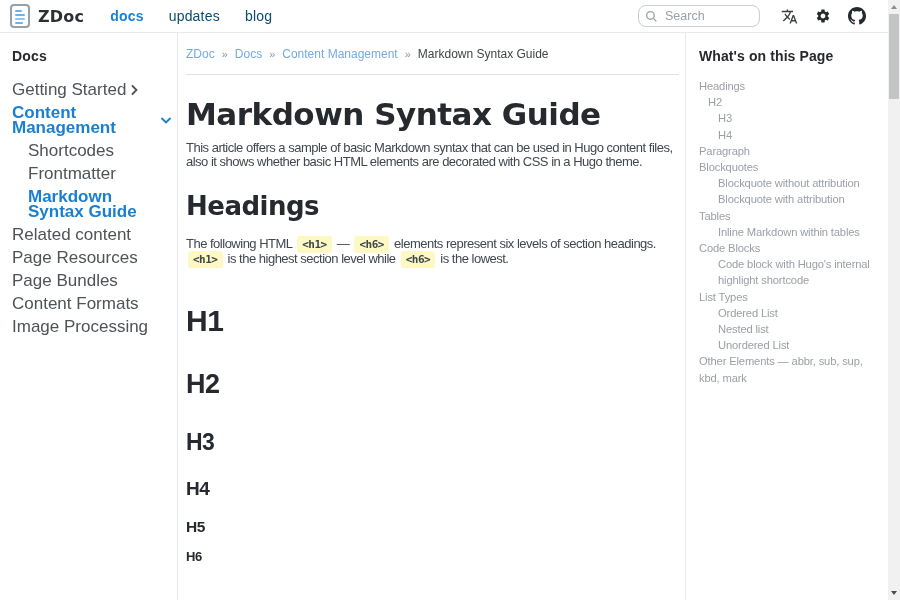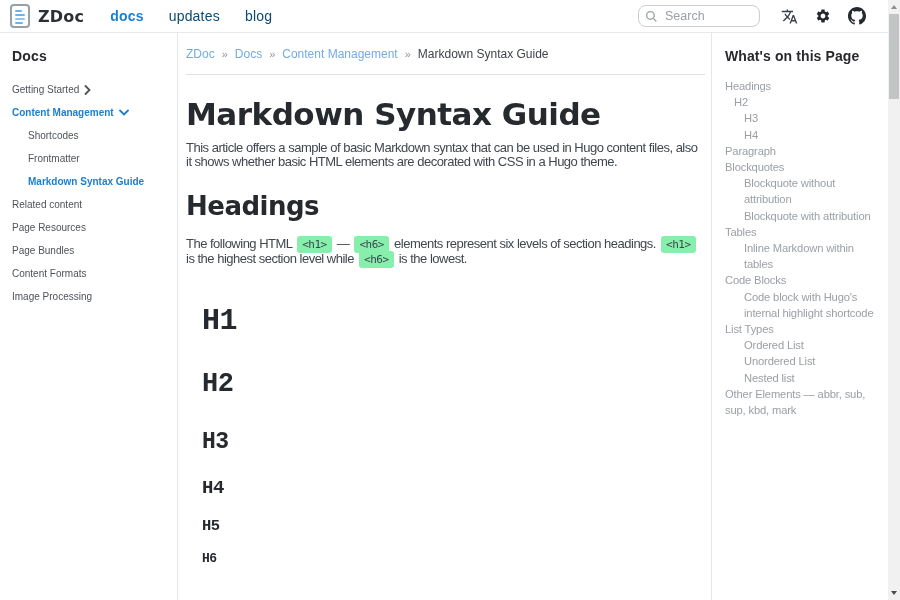--- a/index.html
+++ b/index.html
@@ -35,21 +35,21 @@
 
   
   .page { display:flex; height:567px; }
 
   
   .sidebar { width:178px; border-right:1px solid #e5e8ea; padding:15px 6px 0 12px; flex:none; }
   .sidebar-title { font-size:14px; font-weight:bold; color:#27292d; letter-spacing:.2px; }
   .sidebar-list { margin-top:14px; }
   .sb-item {
     display:flex; align-items:center; gap:5px; cursor:pointer;
-    font-size:10px; line-height:15px; color:#4e5358; padding:4px 0;
+    font-size:17px; line-height:15px; color:#4e5358; padding:4px 0;
   }
   .sb-item.indent { padding-left:16px; }
   .sb-item.active { color:#1b7fd0; font-weight:bold; }
   .chev { display:flex; align-items:center; }
 
   
   .main { flex:1; padding:14px 6px 0 8px; min-width:0; }
   .breadcrumb { display:flex; align-items:center; gap:7px; font-size:12px; color:#3f4449; }
   .bc-link { color:#74abe2; cursor:pointer; }
   .bc-sep { color:#8f959a; font-size:11px; }
@@ -57,36 +57,36 @@
   .article-title {
     font-family:"DejaVu Sans", sans-serif; font-weight:bold; font-size:31px; line-height:34px;
     color:#26292e; letter-spacing:-0.5px; margin:22px 0 0 0;
   }
   .body-text {
     font-size:13px; letter-spacing:-0.5px; line-height:14px; color:#40474e; margin:10px 0 0 0;
   }
   .body-text.second { margin-top:16px; }
   .inline-code {
     font-family:"DejaVu Sans Mono", monospace; font-size:11px; color:#3d464d;
-    background:#86efac; border-radius:3px; padding:2px 5px; margin:0 2px; white-space:nowrap;
+    background:#fef9c3; border-radius:3px; padding:2px 5px; margin:0 2px; white-space:nowrap;font-weight:bold;
   }
   .section-heading {
     font-family:"DejaVu Sans", sans-serif; font-weight:bold; font-size:26px; line-height:30px;
     color:#26292e; letter-spacing:-0.5px; margin:22px 0 0 0;
   }
-  .demo-h { font-family:Liberation Mono, monospace; font-weight:bold; color:#26292e; letter-spacing:-0.5px; margin:16px; }
+  .demo-h { font-family:Liberation Sans, sans-serif; font-weight:bold; color:#26292e; letter-spacing:-0.5px; margin:0; }
   .demo-h1 { font-size:30px; line-height:32px; margin-top:38px; }
   .demo-h2 { font-size:27px; line-height:29px; margin-top:33px; }
   .demo-h3 { font-size:23px; line-height:25px; margin-top:31px; }
   .demo-h4 { font-size:19px; line-height:21px; margin-top:23px; }
   .demo-h5 { font-size:15.5px; line-height:17px; margin-top:19px; }
   .demo-h6 { font-size:13px; line-height:15px; margin-top:14px; }
 
   
-  .rightbar { width:177px; margin-right:12px; border-left:1px solid #e5e8ea; padding:15px 6px 0 13px; flex:none; }
+  .rightbar { width:203px; margin-right:12px; border-left:1px solid #e5e8ea; padding:15px 6px 0 13px; flex:none; }
   .toc-title { font-size:14px; font-weight:bold; color:#27292d; letter-spacing:.1px; }
   .toc-list { margin-top:14px; }
   .toc-item { font-size:11.2px; letter-spacing:-0.15px; line-height:16.2px; color:#9ba0a5; cursor:pointer; }
   .toc-item.lvl1 { padding-left:9px; }
   .toc-item.lvl2 { padding-left:19px; }
 
   
   .scrollbar { position:fixed; top:0; right:0; width:12px; height:600px; background:#f1f1f1; }
   .scroll-thumb { position:absolute; top:14px; left:1px; width:10px; height:85px; background:#c2c4c6; }
   .scroll-arrow-up {
@@ -228,22 +228,22 @@
         <div class="toc-item lvl0">Paragraph</div>
         <div class="toc-item lvl0">Blockquotes</div>
         <div class="toc-item lvl2">Blockquote without attribution</div>
         <div class="toc-item lvl2">Blockquote with attribution</div>
         <div class="toc-item lvl0">Tables</div>
         <div class="toc-item lvl2">Inline Markdown within tables</div>
         <div class="toc-item lvl0">Code Blocks</div>
         <div class="toc-item lvl2">Code block with Hugo's internal highlight shortcode</div>
         <div class="toc-item lvl0">List Types</div>
         <div class="toc-item lvl2">Ordered List</div>
+        <div class="toc-item lvl2">Nested list</div>
         <div class="toc-item lvl2">Unordered List</div>
-        <div class="toc-item lvl2">Nested list</div>
         <div class="toc-item lvl0">Other Elements — abbr, sub, sup, kbd, mark</div>
       </nav>
   </aside>
 </div>
 
 <div class="scrollbar">
   <div class="scroll-arrow-up"></div>
   <div class="scroll-thumb"></div>
   <div class="scroll-arrow-down"></div>
 </div>

